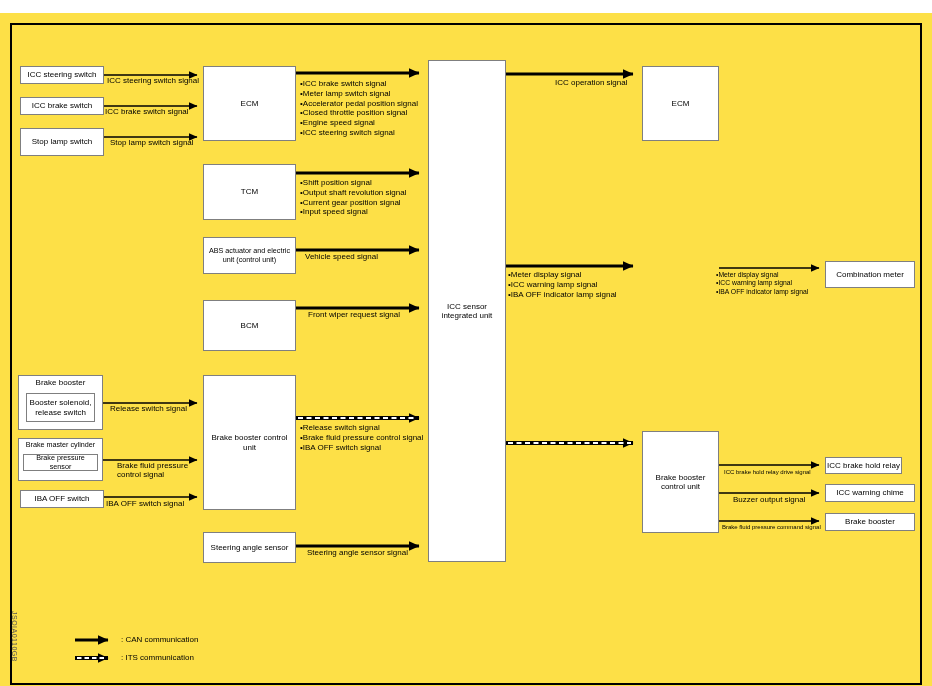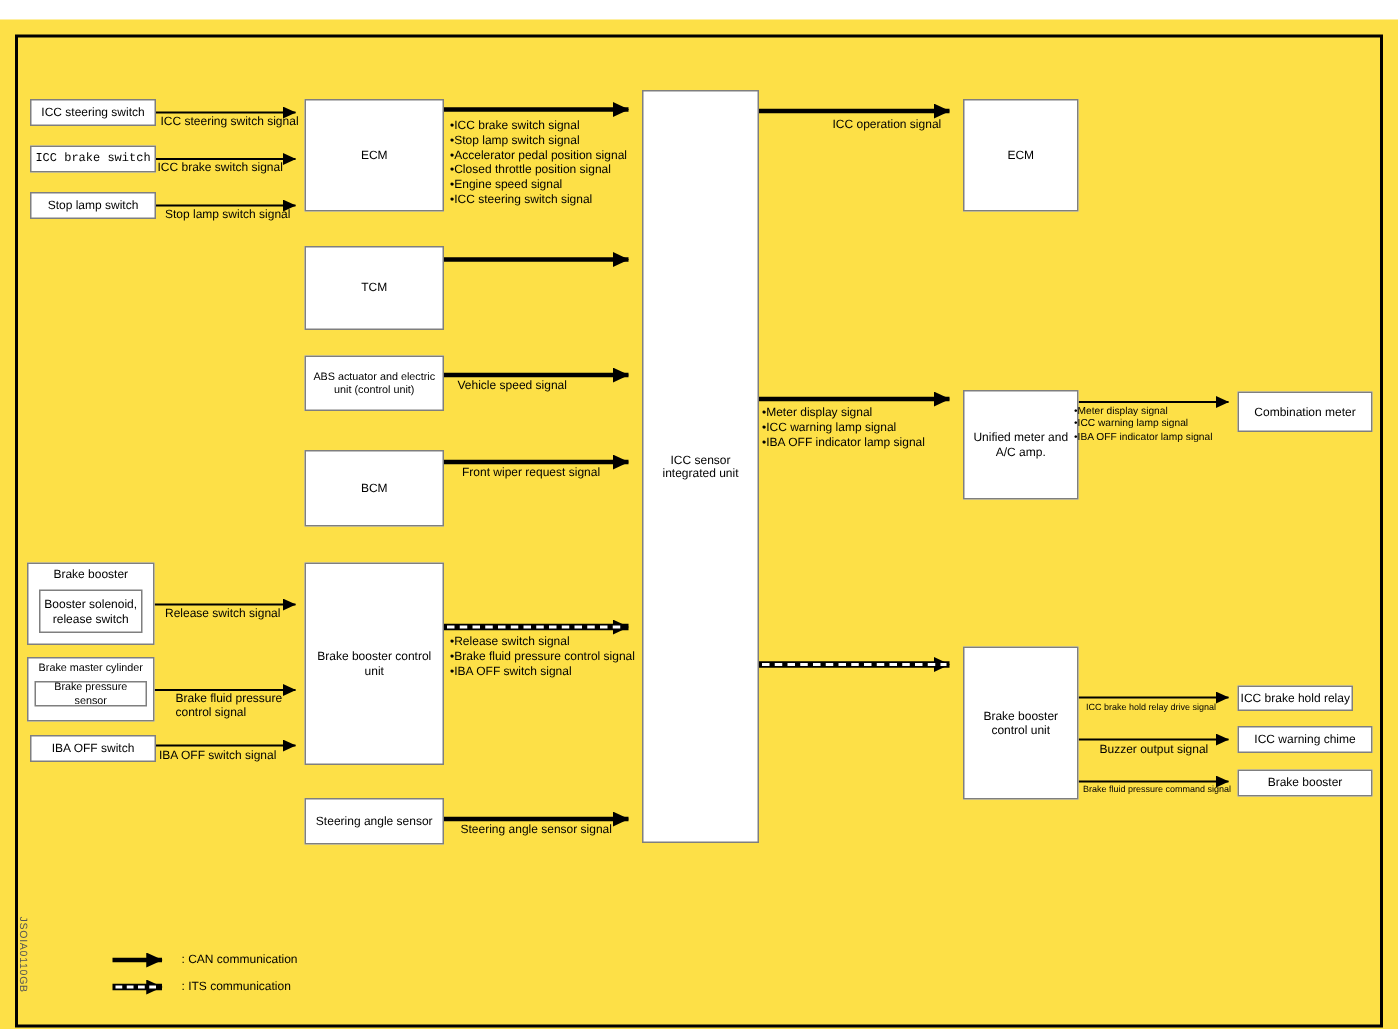--- a/index.html
+++ b/index.html
@@ -58,24 +58,24 @@
     <path d="M508,430 L631,430" stroke="#fff" stroke-width="2" stroke-dasharray="5 3.5"></path>
 
     <path d="M75,627 L108,627" stroke="#000" stroke-width="3" marker-end="url(#ah-l)"></path>
     <path d="M75,645 L108,645" stroke="#000" stroke-width="4.2" marker-end="url(#ah-l)"></path>
     <path d="M77,645 L106,645" stroke="#fff" stroke-width="2" stroke-dasharray="4.5 3"></path>
   </svg>
 
   <div class="box" style="left:20px;top:53px;width:84px;height:18px;">
       <span>ICC steering switch</span>
     </div>
-  <div class="box" style="left:20px;top:84px;width:84px;height:18px;font-family:Liberation Mono, monospace;">
+  <div class="box" style="left:20px;top:84px;width:84px;height:18px;">
       <span>ICC brake switch</span>
     </div>
-  <div class="box" style="left:20px;top:115px;width:84px;height:18px;">
+  <div class="box" style="left:20px;top:115px;width:84px;height:28px;">
       <span>Stop lamp switch</span>
     </div>
 
   <div class="box topalign" style="left:18px;top:362px;width:85px;height:55px;">
       <span>Brake booster</span>
     </div>
   <div class="box" style="left:26px;top:380px;width:69px;height:29px;">
       <span>Booster solenoid, release switch</span>
     </div>
 
@@ -109,23 +109,20 @@
       <span>ICC sensor integrated unit</span>
     </div>
 
   <div class="box" style="left:203px;top:519px;width:93px;height:31px;">
       <span>Steering angle sensor</span>
     </div>
 
   <div class="box" style="left:642px;top:53px;width:77px;height:75px;">
       <span>ECM</span>
     </div>
-  <div class="box" style="left:642px;top:247px;width:77px;height:73px;">
-      <span>Unified meter and A/C amp.</span>
-    </div>
   <div class="box" style="left:642px;top:418px;width:77px;height:102px;">
       <span>Brake booster control unit</span>
     </div>
 
   <div class="box" style="left:825px;top:248px;width:90px;height:27px;">
       <span>Combination meter</span>
     </div>
   <div class="box" style="left:825px;top:444px;width:77px;height:17px;">
       <span>ICC brake hold relay</span>
     </div>
@@ -133,25 +130,29 @@
       <span>ICC warning chime</span>
     </div>
   <div class="box" style="left:825px;top:500px;width:90px;height:18px;">
       <span>Brake booster</span>
     </div>
 
   <div class="sig" style="left:107px;top:64px;">ICC steering switch signal</div>
   <div class="sig" style="left:105px;top:95px;">ICC brake switch signal</div>
   <div class="sig" style="left:110px;top:126px;">Stop lamp switch signal</div>
   <div class="list" style="left:300px;top:66px;">•ICC brake switch signal
-•Stop lamp switch signal
+•Meter lamp switch signal
 •Accelerator pedal position signal
 •Closed throttle position signal
 •Engine speed signal
 •ICC steering switch signal</div>
+  <div class="list" style="left:300px;top:165px;">•Shift position signal
+•Output shaft revolution signal
+•Current gear position signal
+•Input speed signal</div>
   <div class="sig" style="left:305px;top:240px;">Vehicle speed signal</div>
   <div class="sig" style="left:308px;top:298px;">Front wiper request signal</div>
   <div class="sig" style="left:110px;top:392px;">Release switch signal</div>
   <div class="sig" style="left:117px;top:449px;width:82px;">Brake fluid pressure control signal</div>
   <div class="sig" style="left:106px;top:487px;">IBA OFF switch signal</div>
   <div class="list" style="left:300px;top:410px;">•Release switch signal
 •Brake fluid pressure control signal
 •IBA OFF switch signal</div>
   <div class="sig" style="left:307px;top:536px;">Steering angle sensor signal</div>
   <div class="sig" style="left:512px;top:66px;padding-left:43px;">ICC operation signal</div>

